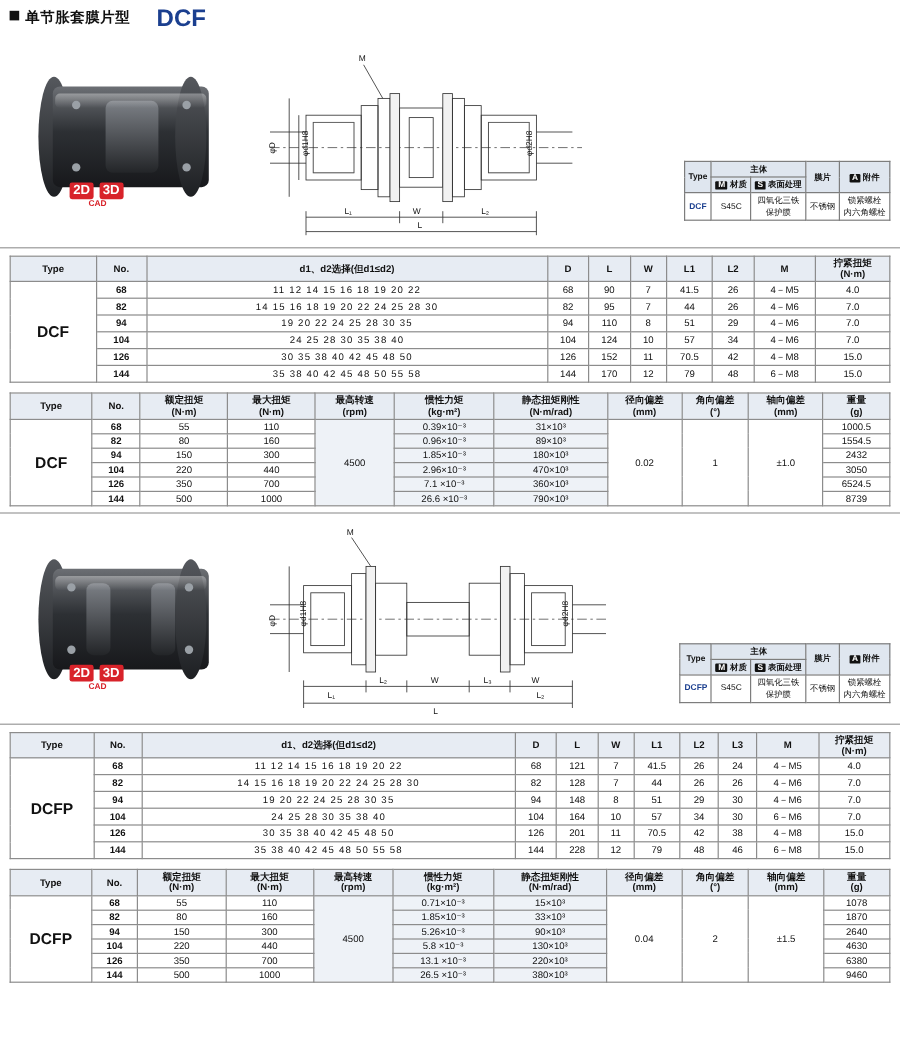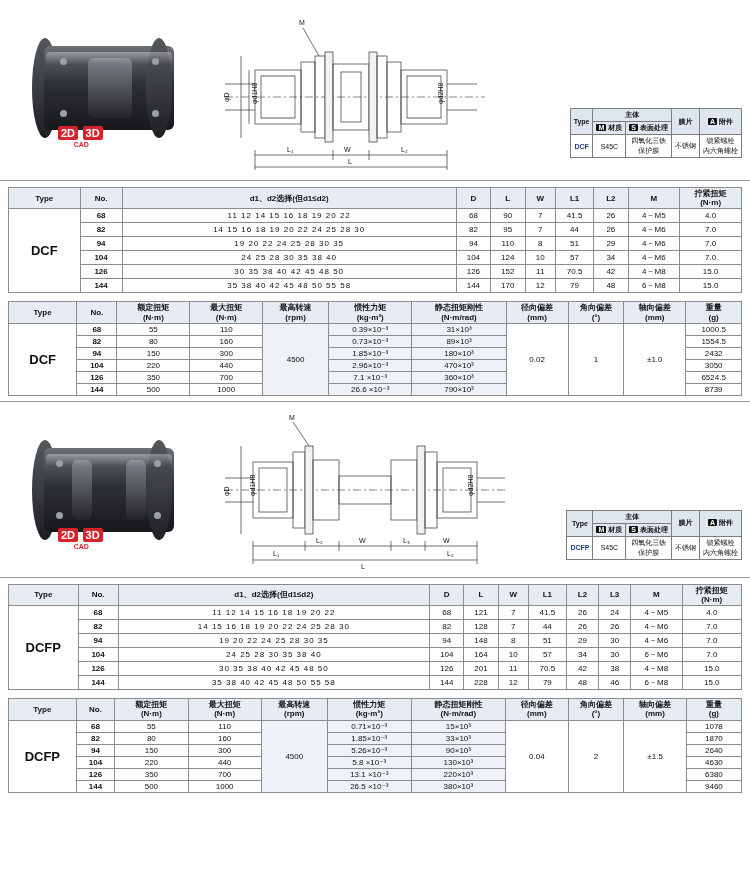--- a/index.html
+++ b/index.html
@@ -79,20 +79,25 @@
   .note{margin:3px 0 0 10px;font-size:8px;color:#111;}
   .note .ast{color:#d8232a;font-weight:bold;}
   .divider{border-top:1px solid #9a9a9a;margin-top:5px;}
   svg{display:block;}
 </style>
 </head>
 <body>
 
 <div class="page">
 
+  <div class="sec-head">
+    <div class="sq"></div>
+    <div class="sec-title">单节胀套膜片型</div>
+    <div class="model-name">DCF</div>
+  </div>
 
   <div class="illus">
 
     <div class="photo">
       <div class="ring l"></div>
       <div class="body"></div>
       <div class="hub"></div>
       <div class="ring r"></div>
       <div class="shine"></div>
       <div class="bolt" style="left:34px;top:30px;"></div>
@@ -321,21 +326,21 @@
       <td class="shade">31×10³</td>
       <td rowspan="6">0.02</td>
       <td rowspan="6">1</td>
       <td rowspan="6">±1.0</td>
       <td>1000.5</td>
     </tr>
     <tr>
       <td class="no">82</td>
       <td>80</td>
       <td>160</td>
-      <td class="shade">0.73×10⁻³</td>
+      <td class="shade">0.96×10⁻³</td>
       <td class="shade">89×10³</td>
       <td>1554.5</td>
     </tr>
     <tr>
       <td class="no">94</td>
       <td>150</td>
       <td>300</td>
       <td class="shade">1.85×10⁻³</td>
       <td class="shade">180×10³</td>
       <td>2432</td>

